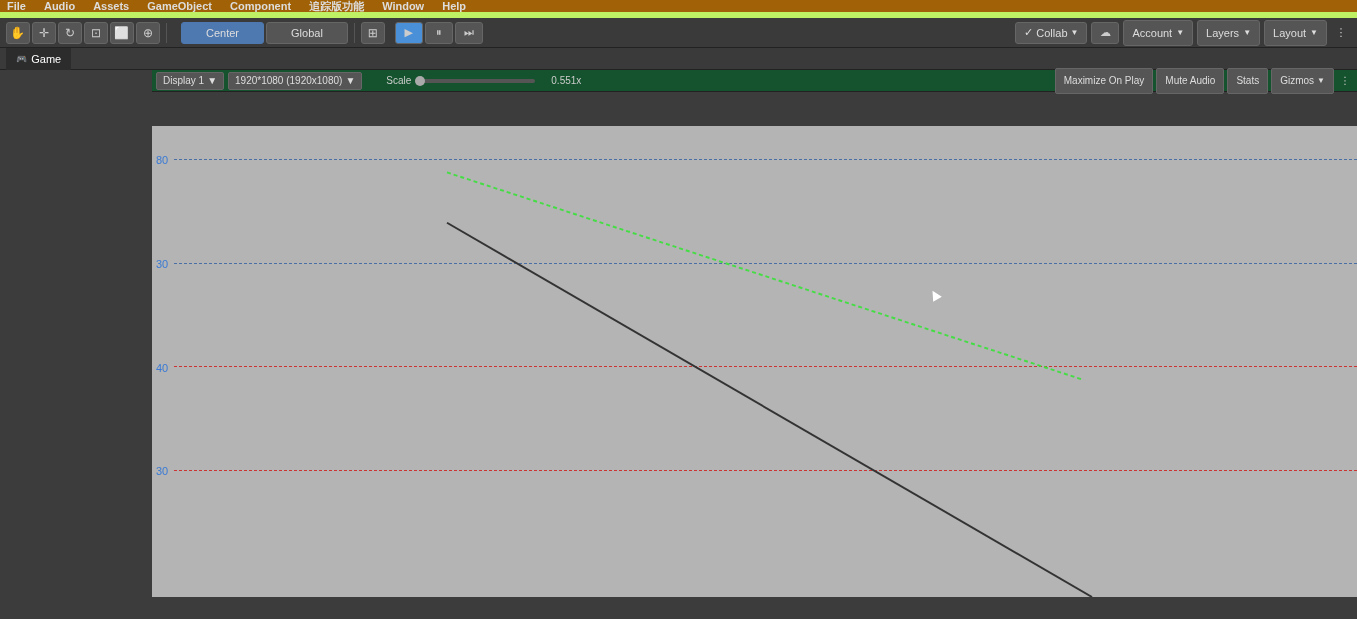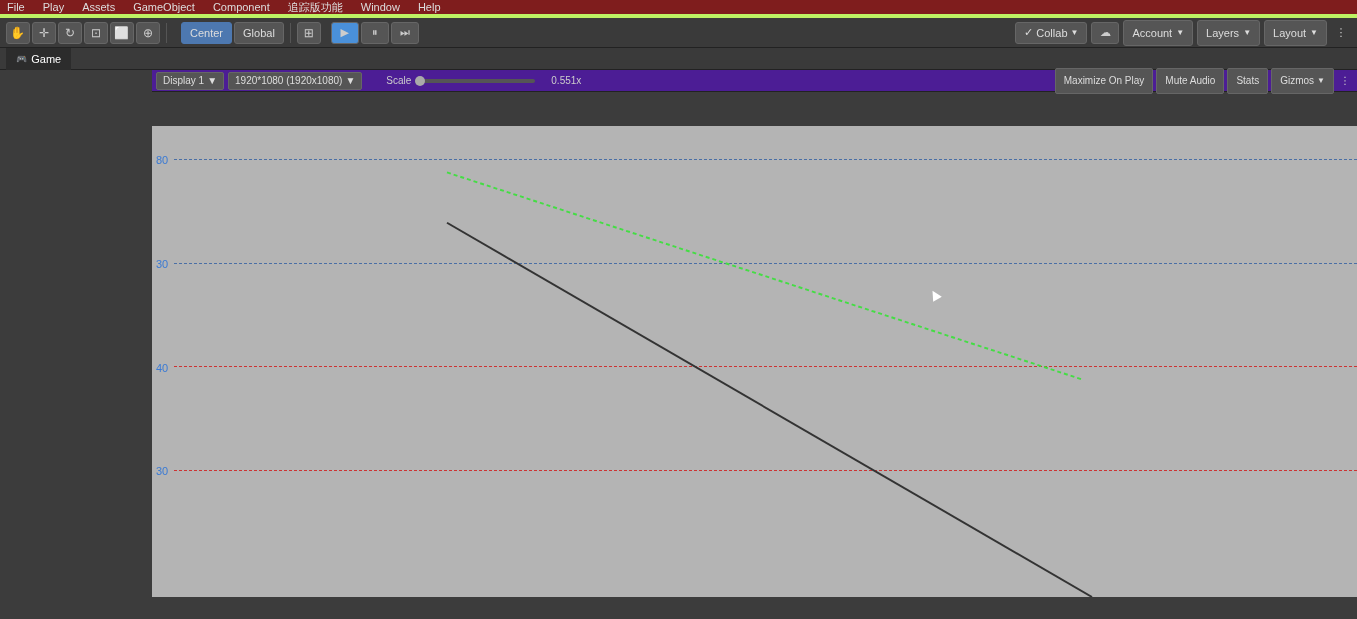--- a/index.html
+++ b/index.html
@@ -9,26 +9,27 @@
       background: #3c3c3c;
       font-family: Arial, sans-serif;
       font-size: 11px;
       color: #ccc;
       overflow: hidden;
     }
 
     
     #menu-bar {
       height: 18px;
-      background: #7f1d1d;
+      background: #a16207;
       display: flex;
       align-items: center;
       padding: 0 4px;
       gap: 12px;
-      border-bottom: 4px solid #bef264;
+      border-bottom: 6px solid #bef264;
+      font-weight: bold;
     }
     .menu-item {
       font-size: 11px;
       color: #ddd;
       cursor: pointer;
       padding: 0 3px;
     }
 
     
     #toolbar {
@@ -63,21 +64,21 @@
       display: flex;
       gap: 2px;
     }
     .center-global-group {
       display: flex;
       gap: 2px;
       margin-left: 8px;
     }
     .toggle-btn {
       height: 22px;
-      padding: 0 8px;
+      padding: 0 24px;
       background: #555;
       border: 1px solid #666;
       border-radius: 3px;
       cursor: pointer;
       color: #ddd;
       font-size: 11px;
       display: flex;
       align-items: center;
     }
     .toggle-btn.active {
@@ -188,21 +189,21 @@
       background: #2c2c2c;
       color: #fff;
     }
     .tab-icon {
       font-size: 9px;
     }
 
     
     #game-toolbar {
       height: 22px;
-      background: #4c1d95;
+      background: #14532d;
       display: flex;
       align-items: center;
       padding: 0 4px;
       gap: 4px;
       border-bottom: 1px solid #222;
     }
     .game-dropdown {
       height: 18px;
       padding: 0 6px;
       background: #555;
@@ -337,21 +338,21 @@
       flex: 1;
       display: flex;
       flex-direction: column;
     }
   </style>
 </head>
 <body>
 
 <div id="menu-bar">
   <span class="menu-item">File</span>
-  <span class="menu-item">Play</span>
+  <span class="menu-item">Audio</span>
   <span class="menu-item">Assets</span>
   <span class="menu-item">GameObject</span>
   <span class="menu-item">Component</span>
   <span class="menu-item">追踪版功能</span>
   <span class="menu-item">Window</span>
   <span class="menu-item">Help</span>
 </div>
 
 <div id="toolbar">
 

